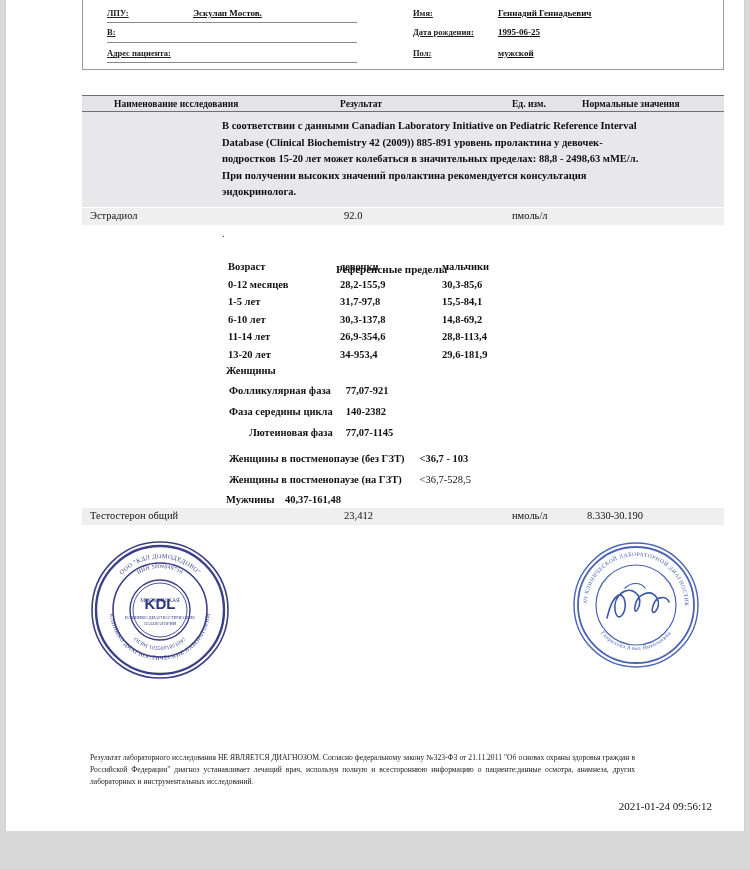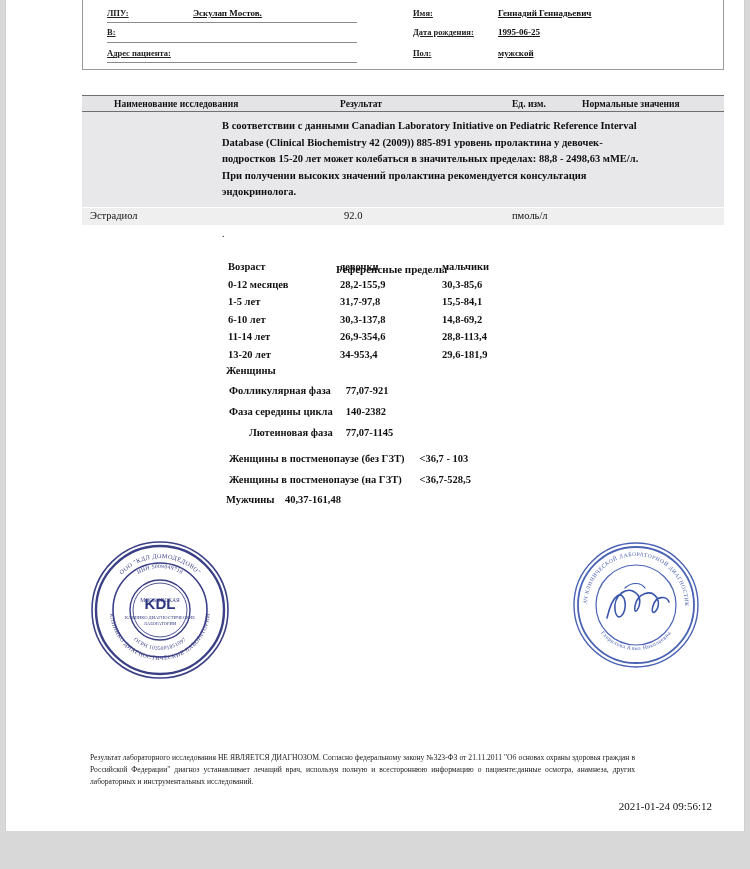--- a/index.html
+++ b/index.html
@@ -339,32 +339,38 @@
 
   <div class="post-block">
     <table>
       <tbody>
           <tr>
         <td style="font-size:10.5px;font-weight:bold;line-height:17px;padding-right:12px;">Женщины в постменопаузе (без ГЗТ)</td>
         <td style="font-size:10.5px;font-weight:bold;line-height:17px;">&lt;36,7 - 103</td>
       </tr>
       <tr>
         <td style="font-size:10.5px;font-weight:bold;line-height:17px;padding-right:12px;">Женщины в постменопаузе (на ГЗТ)</td>
-        <td style="font-size:10.5px;font-weight:bold;line-height:17px;margin-top:12px;">&lt;36,7-528,5</td>
+        <td style="font-size:10.5px;font-weight:normal;line-height:17px;margin-top:12px;">&lt;36,7-528,5</td>
       </tr>
     </tbody>
       </table>
   </div>
 
   <div class="men-block">
     <span>Мужчины</span>
     &nbsp;&nbsp;
     <span>40,37-161,48</span>
   </div>
 
+  <div class="row-testo">
+    <div class="cell cell-name">Тестостерон общий</div>
+    <div class="cell cell-result">23,412</div>
+    <div class="cell cell-unit">нмоль/л</div>
+    <div class="cell cell-norm">8.330-30.190</div>
+  </div>
 
   <div class="stamp-left">
     <svg width="140" height="140" viewBox="0 0 140 140" xmlns="http://www.w3.org/2000/svg">
       <defs>
         <path id="arcTopL" d="M 18,70 A 52,52 0 0 1 122,70" fill="none"></path>
         <path id="arcBotL" d="M 20,70 A 50,50 0 0 0 120,70" fill="none"></path>
         <path id="arcTopL2" d="M 28,70 A 42,42 0 0 1 112,70" fill="none"></path>
         <path id="arcBotL2" d="M 30,70 A 40,40 0 0 0 110,70" fill="none"></path>
       </defs>
       <circle cx="70" cy="70" r="68" fill="none" stroke="#3a3f86" stroke-width="1.6"></circle>

